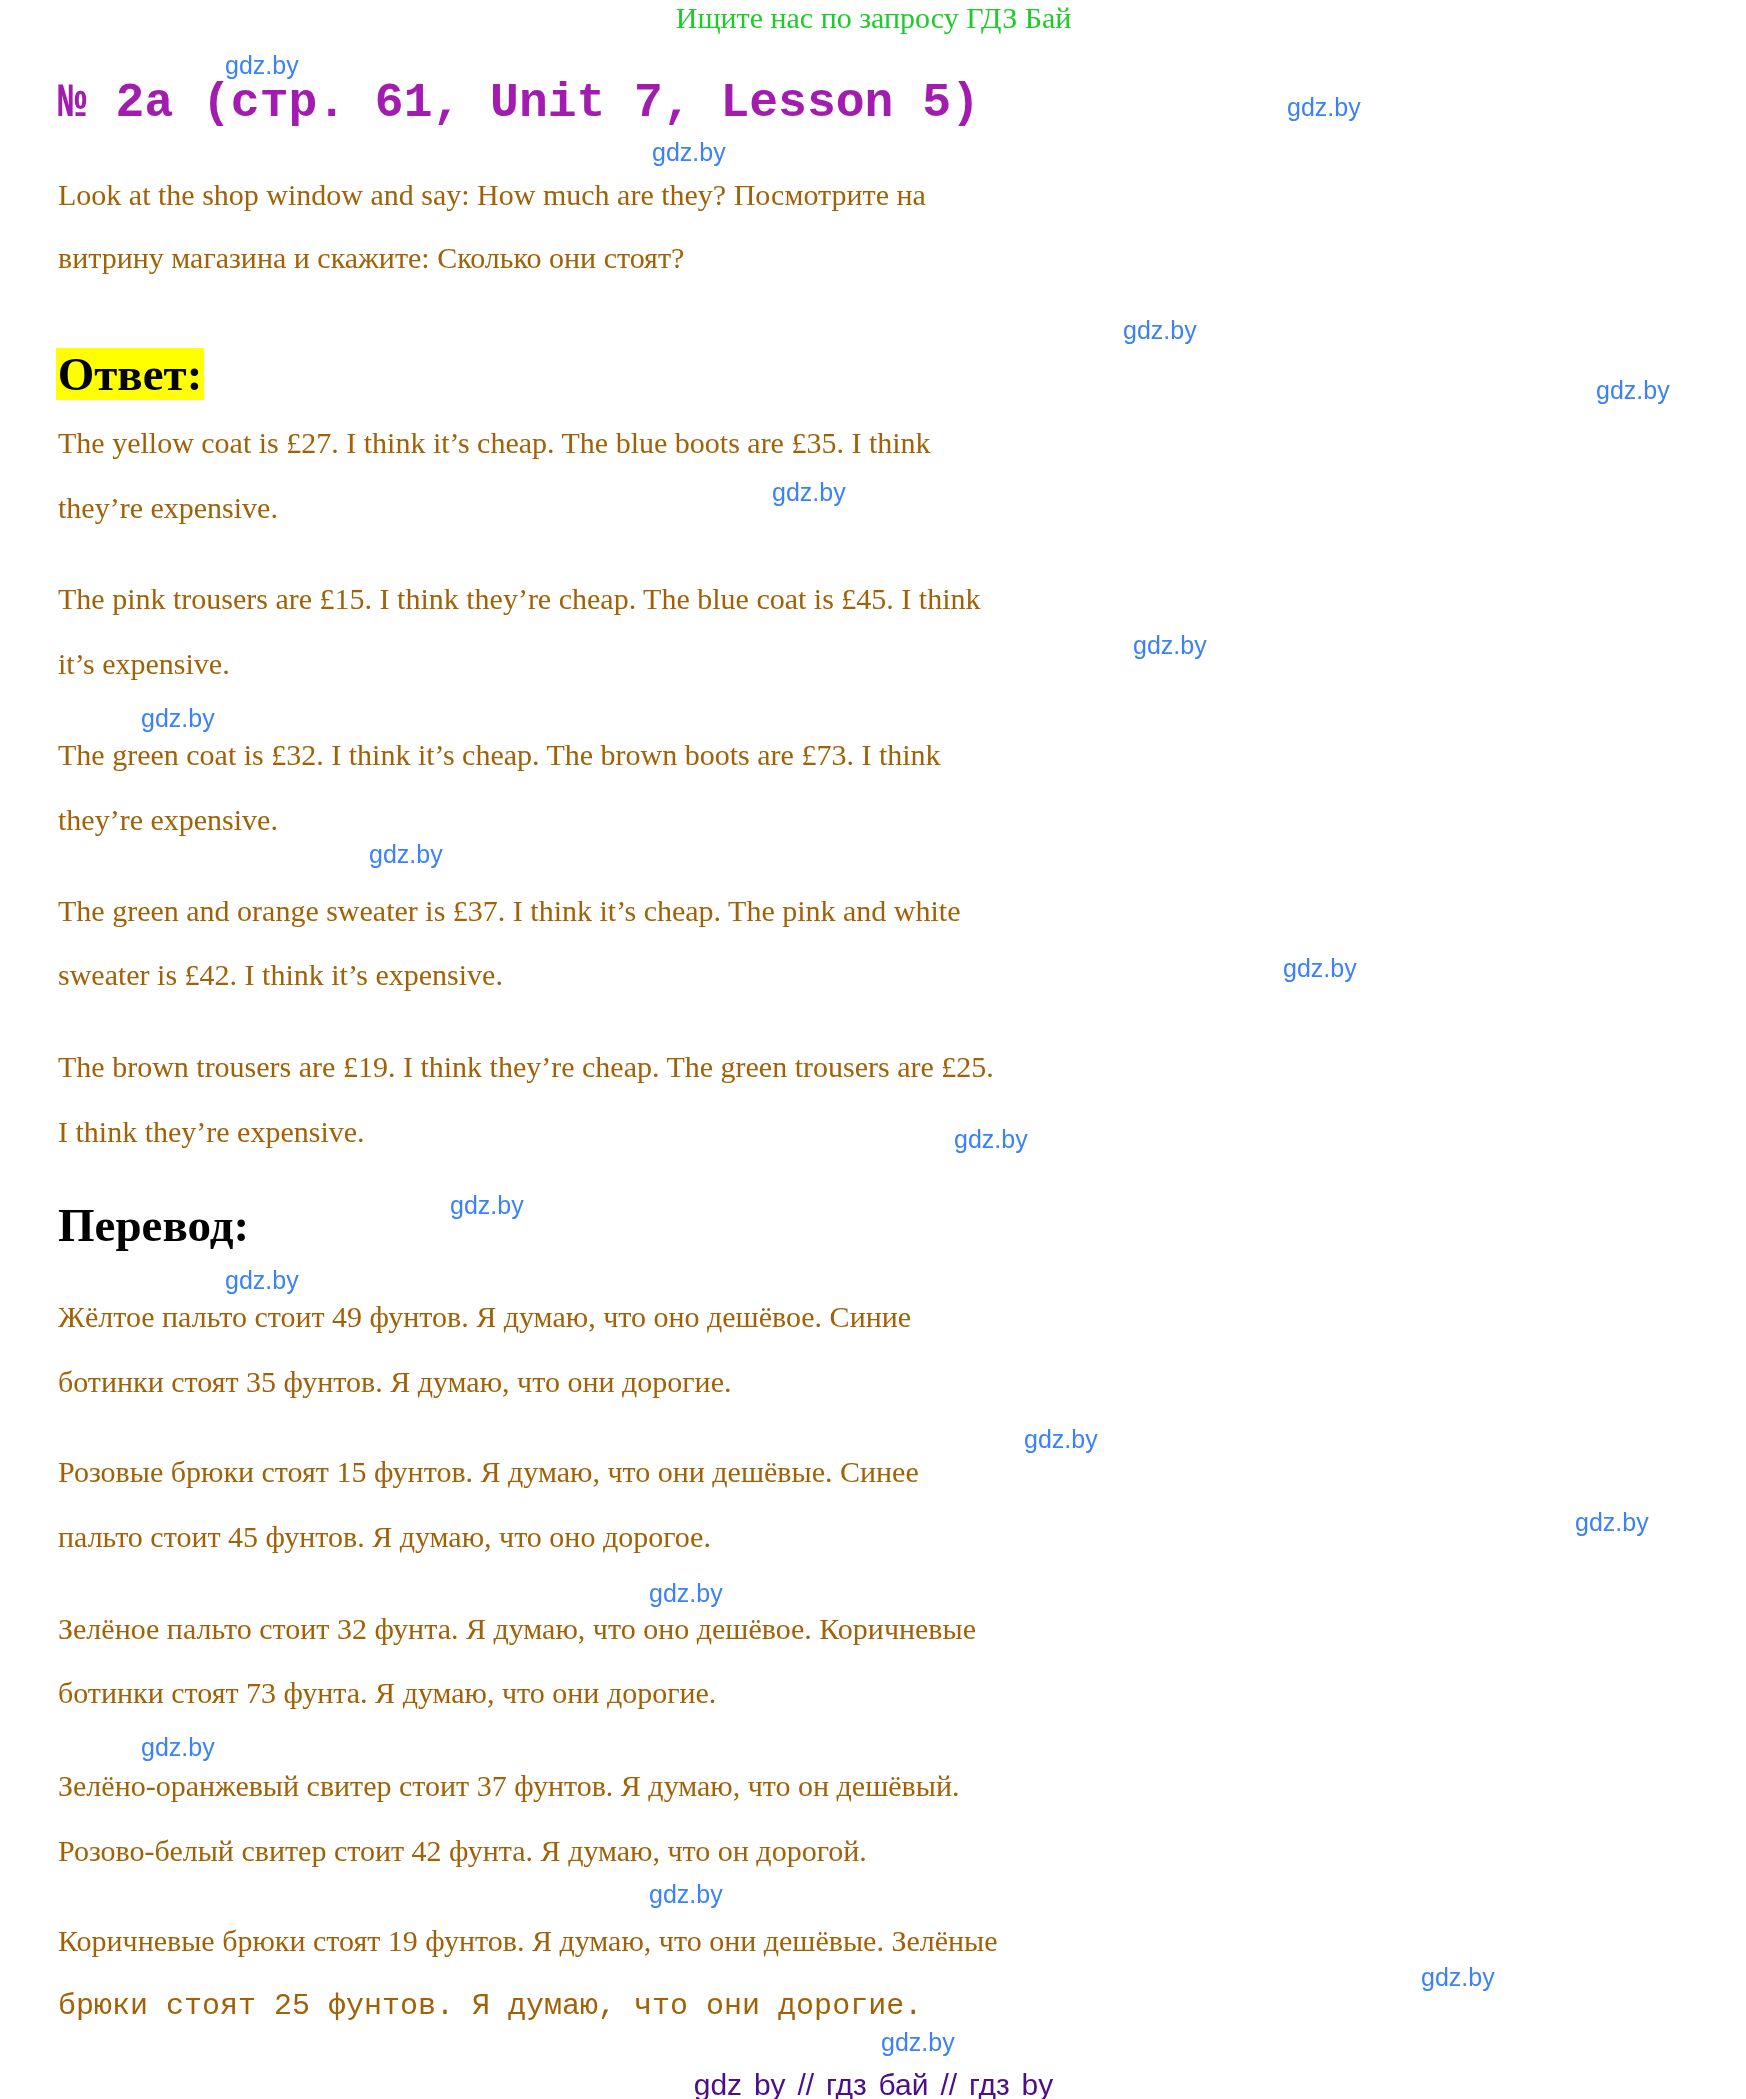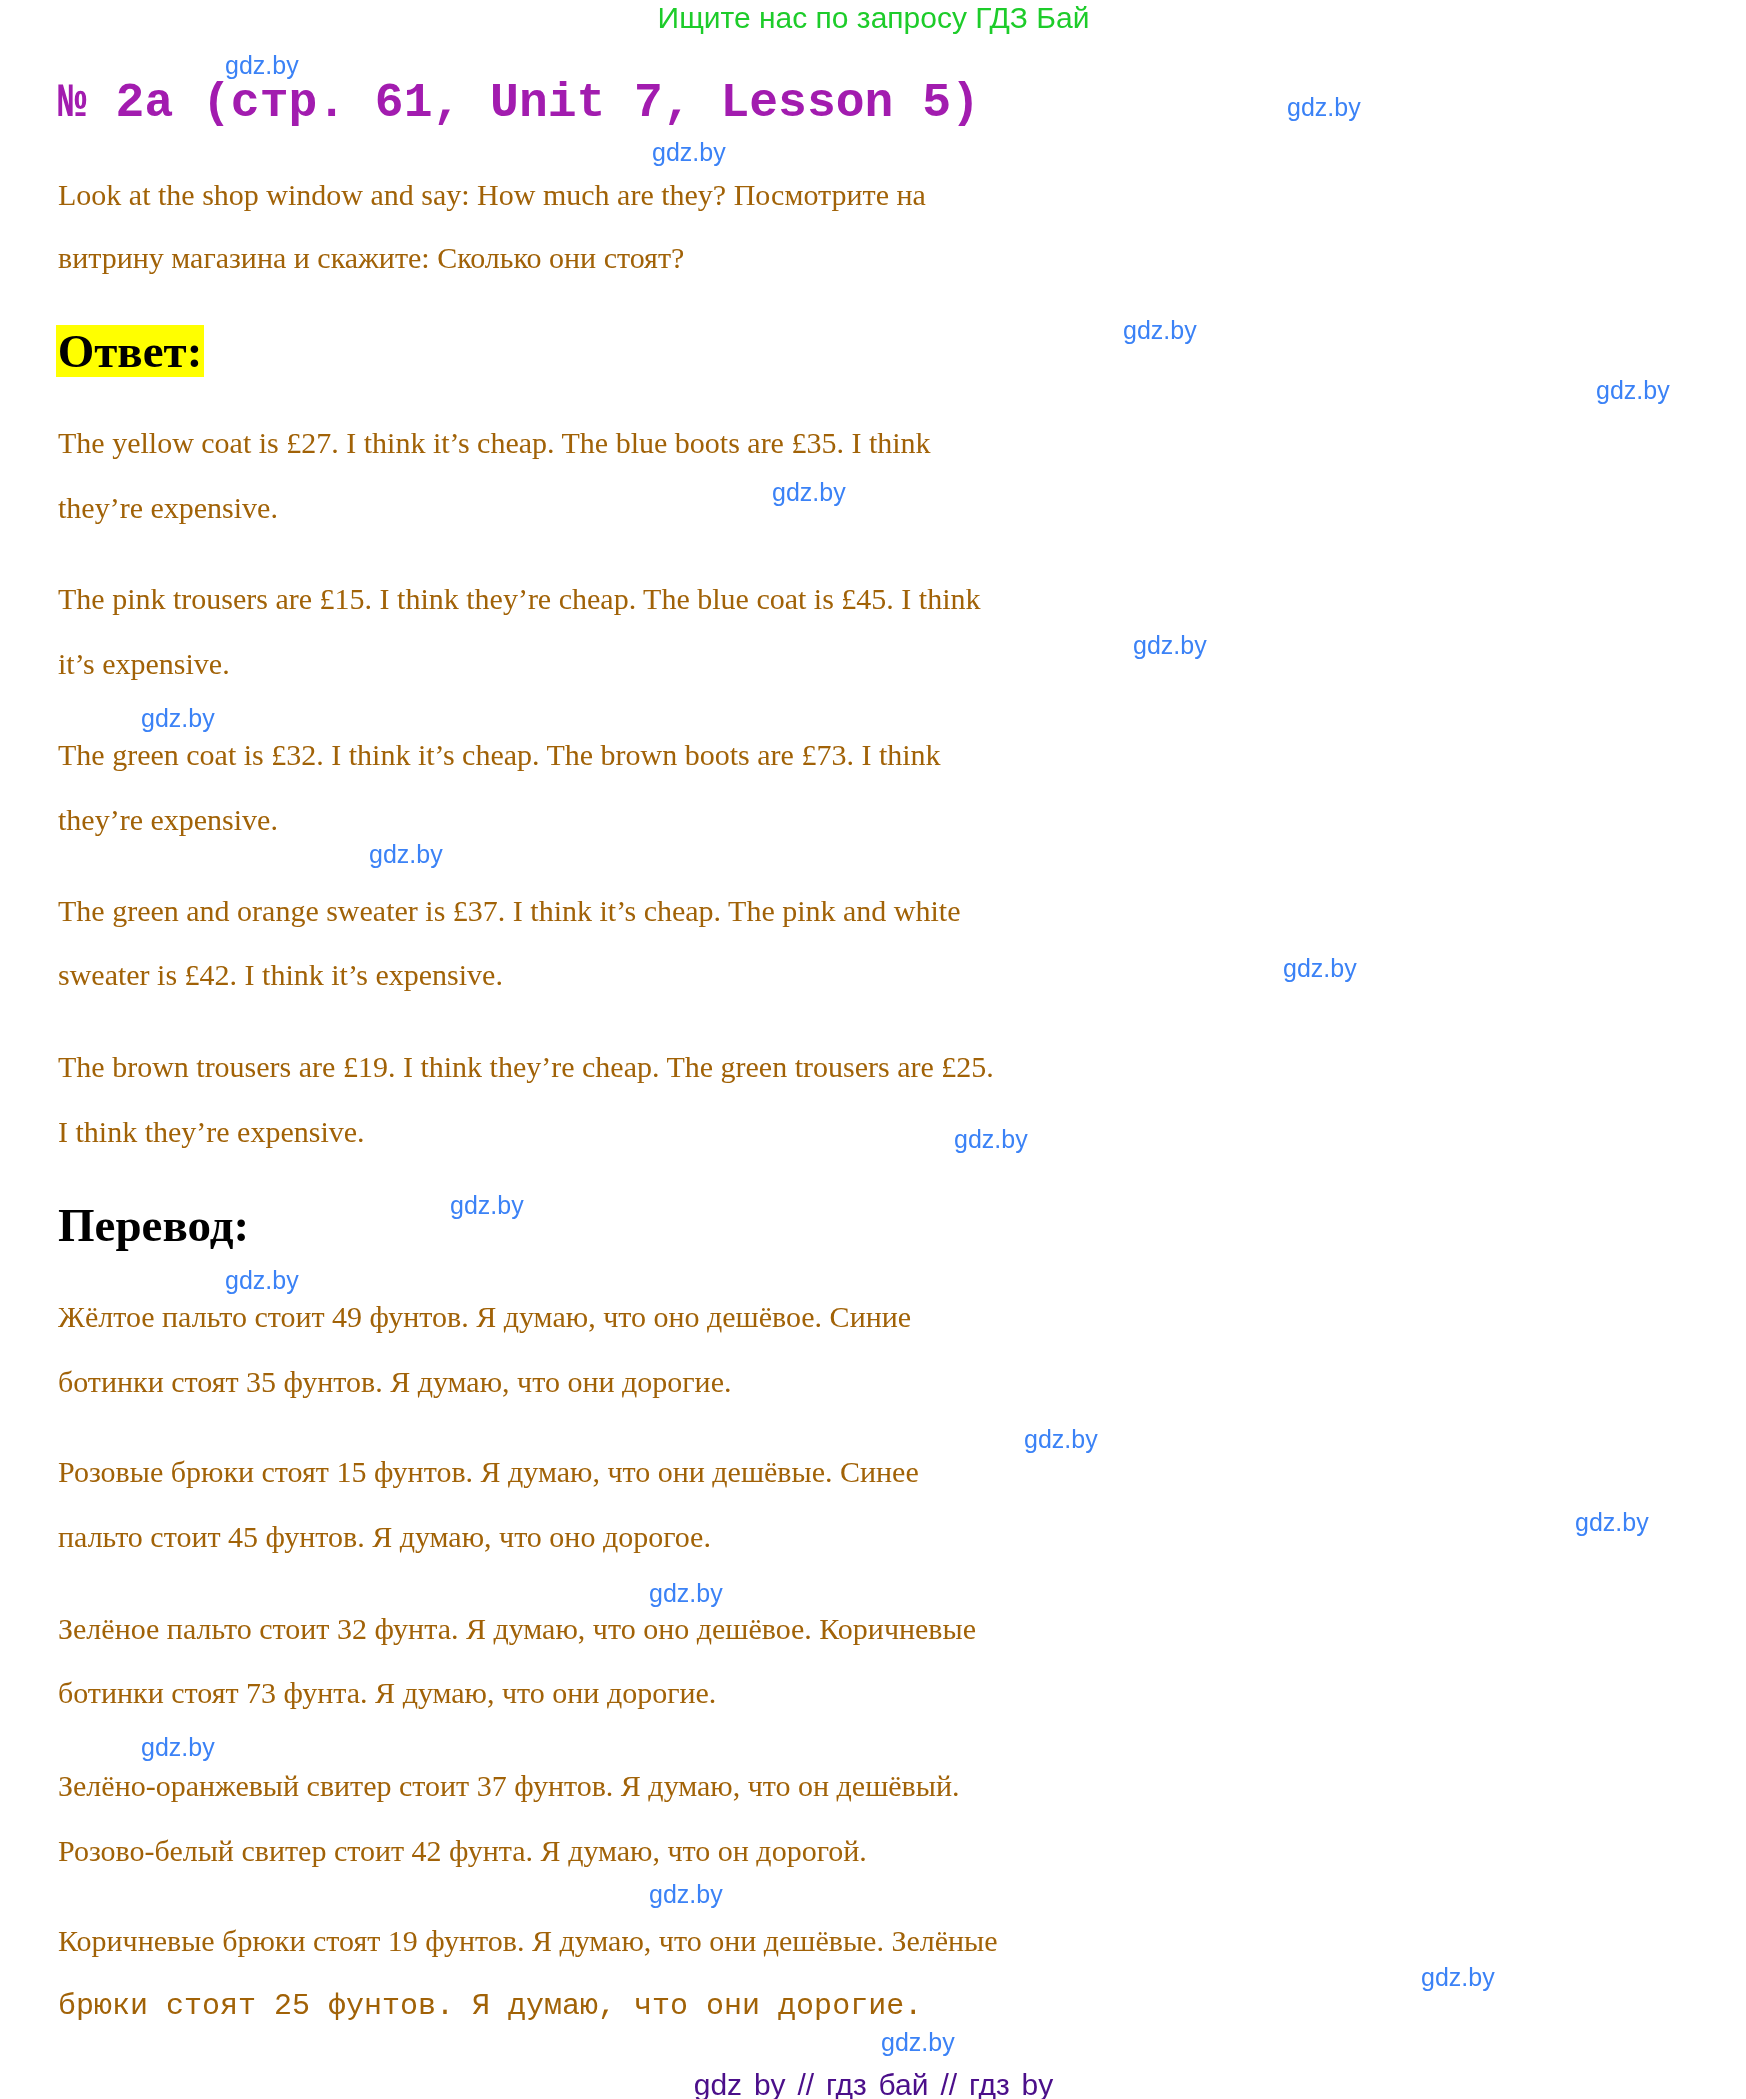--- a/index.html
+++ b/index.html
@@ -1,35 +1,35 @@
 <!DOCTYPE html>
 <html style="font-size:14px"><head>
 <meta charset="utf-8">
 <style>
   html, body { margin: 0; padding: 0; background: #ffffff; }
   body { width: 1747px; height: 2100px; position: relative; overflow: hidden; }
   .abs { position: absolute; white-space: nowrap; }
   .top-banner {
     position: absolute; left: 0; width: 1747px; top: 0; text-align: center;
-    font-family: Liberation Sans, sans-serif; font-size: 30px; line-height: 35px;
+    font-family: Liberation Serif, serif; font-size: 30px; line-height: 35px;
     color: #1dcc2a;
   }
   .title {
     font-family: Liberation Mono, monospace; font-weight: bold;
     font-size: 48px; line-height: 52px; color: #a21caf;
   }
   .line {
     font-family: "Liberation Serif", "DejaVu Serif", serif;
     font-size: 30px; line-height: 52px; color: #a16207;
   }
   .label {
     font-family: "Liberation Serif", "DejaVu Serif", serif; font-weight: bold;
     font-size: 47px; line-height: 52px; color: #000;
   }
-  .label.hl { background: #ffff00; padding: 0 1.7px; }
+  .label.hl { background: #ffff00; padding: 0 1.7px; margin-top: 23px; }
   .wm {
     font-family: "Liberation Sans", "DejaVu Sans", sans-serif; font-size: 25px; line-height: 28px;
     color: #3b82f6;
   }
   .footer {
     position: absolute; left: 0; width: 1747px; top: 2067px; text-align: center;
     font-family: "Liberation Sans", "DejaVu Sans", sans-serif; font-size: 30px; line-height: 35px;
     color: #4b0f8a; word-spacing: 3.5px;
   }
 </style>

